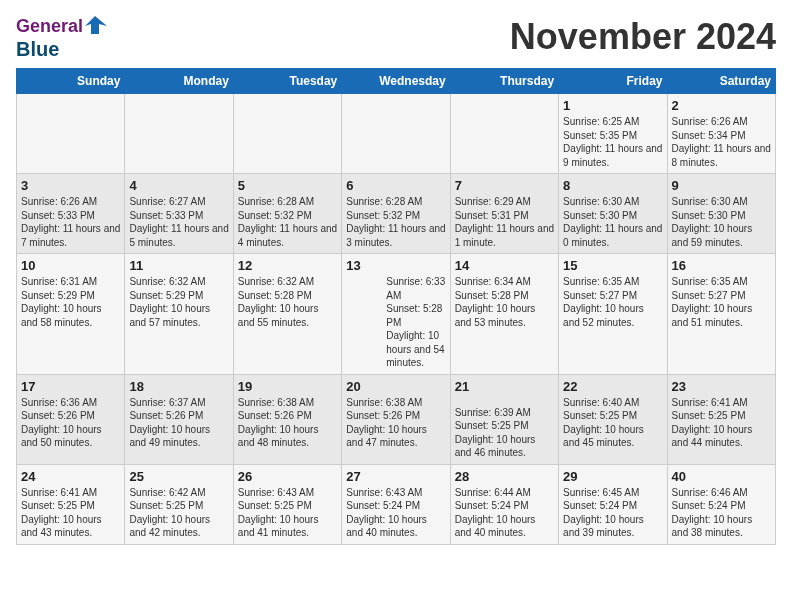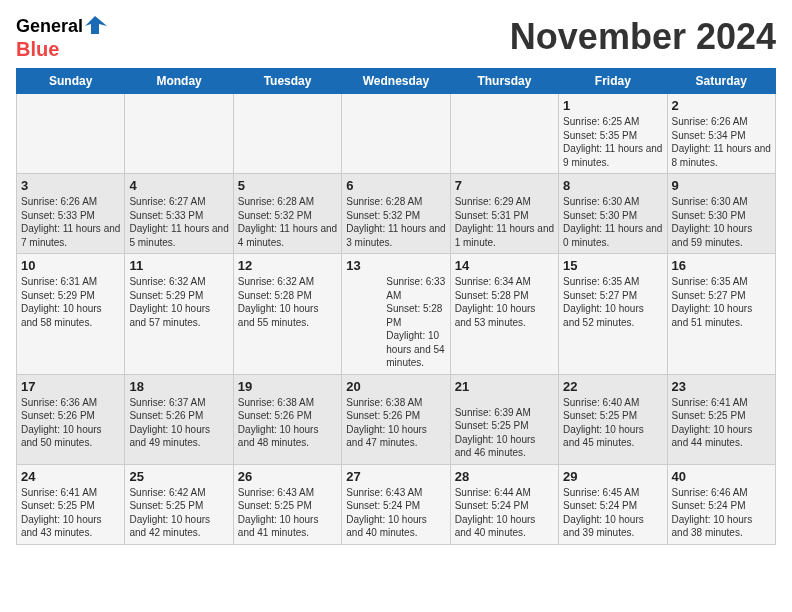--- a/index.html
+++ b/index.html
@@ -20,21 +20,21 @@
       display: flex;
       flex-direction: column;
       align-items: flex-start;
     }
     .logo-text {
       font-size: 18px;
       font-weight: bold;
       color: #333;
       line-height: 1.1;
     }
-    .logo-text span { color: #000000; }
+    .logo-text span { color: #701a75; }
     .logo-row {
       display: flex;
       align-items: center;
     }
     .title-area {
       text-align: right;
     }
     .month-title {
       font-size: 36px;
       font-weight: bold;
@@ -46,21 +46,21 @@
     }
     table {
       width: 100%;
       border-collapse: collapse;
       font-size: 11px;
     }
     thead tr th {
       background-color: #1a6bb5;
       color: #fff;
       padding: 5px 4px;
-      text-align: center;
+      text-align: right;
       font-size: 12px;
       font-weight: bold;
       border: 1px solid #1a6bb5;
     }
     tbody tr td {
       border: 1px solid #ccc;
       vertical-align: top;
       padding: 4px;
       height: 80px;
       width: calc(100% / 7);
@@ -96,21 +96,21 @@
       <span class="logo-text">
         <span>General</span>
       </span>
       <span style="display:inline-block;margin-left:2px;">
         <svg width="22" height="18" viewBox="0 0 22 18">
           <polygon points="10,0 22,10 14,8 14,18 6,18 6,8 0,10" fill="#1a6bb5"></polygon>
         </svg>
       </span>
     </div>
     <div>
-      <span class="logo-text" style="color:#ef4444;font-size:20px;">Blue</span>
+      <span class="logo-text" style="color:#0c4a6e;font-size:20px;">Blue</span>
     </div>
   </div>
   <div class="title-area">
     <div class="month-title">November 2024</div>
   </div>
 </div>
 
 <table>
   <thead>
     <tr>

